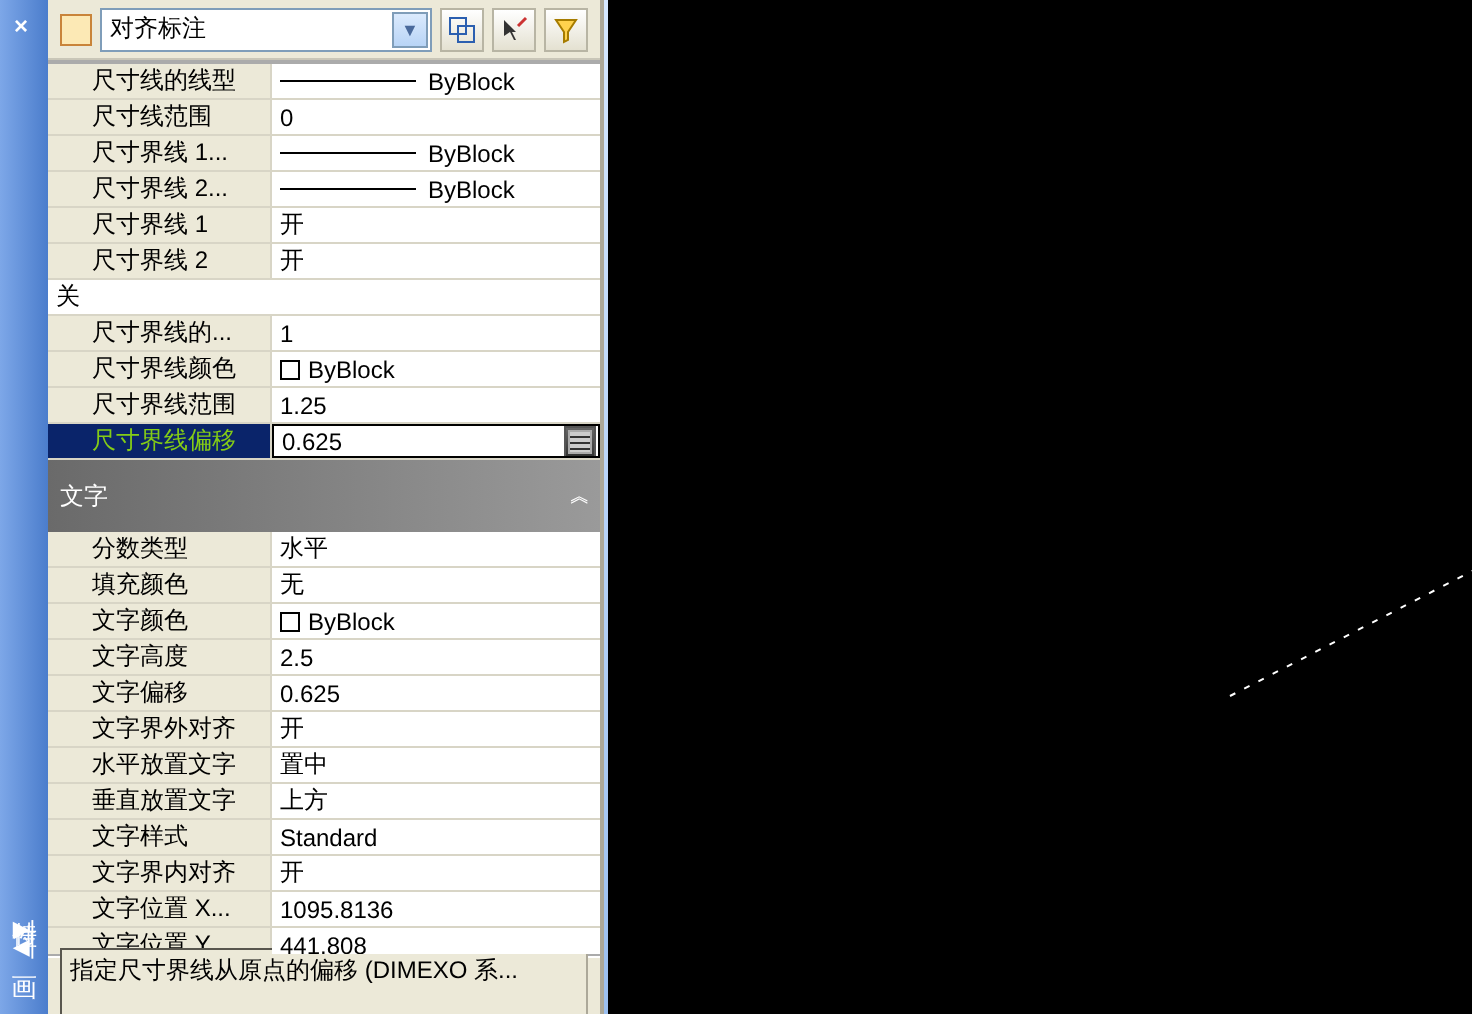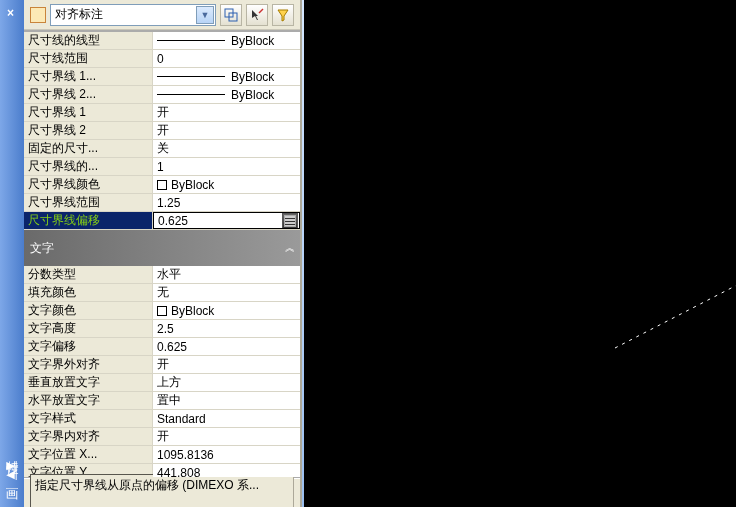--- a/index.html
+++ b/index.html
@@ -14,21 +14,21 @@
 .toolbar .icon-btn{width:16px;height:16px;background:#fce9b5;border:1px solid #c9843a;display:inline-block}
 .type-select{flex:1;height:22px;border:1px solid #7f9db9;background:#fff;display:flex;align-items:center;padding:0 4px;position:relative}
 .type-select .dd{position:absolute;right:1px;top:1px;width:18px;height:18px;background:linear-gradient(#dbeafd,#b8d4f6);border:1px solid #7f9db9;display:flex;align-items:center;justify-content:center;font-size:9px;color:#4a6a9c}
 .tb-icon{width:22px;height:22px;border:1px solid #b8b5a4;background:linear-gradient(#fff,#e4e1d1);display:flex;align-items:center;justify-content:center}
 .tb-icon svg{width:14px;height:14px}
 .grid-wrap{flex:1;overflow-y:auto;overflow-x:hidden;border-top:2px inset #fff}
 .grid-wrap::-webkit-scrollbar{width:17px;background:#ece9d8}
 .grid-wrap::-webkit-scrollbar-thumb{background:linear-gradient(to right,#f3f2ea,#d4d0c0);border:1px solid #9e9a88}
 .grid-wrap::-webkit-scrollbar-button{height:17px;background:linear-gradient(#f3f2ea,#d4d0c0);border:1px solid #9e9a88}
 .row{display:flex;height:18px;border-bottom:1px solid #d8d5c6}
-.row .lbl{width:129px;padding-left:4px;background:#ece9d8;border-right:1px solid #d8d5c6;display:flex;align-items:center;white-space:nowrap;overflow:hidden}
+.row .lbl{width:112px;padding-left:22px;background:#ece9d8;border-right:1px solid #d8d5c6;display:flex;align-items:center;white-space:nowrap;overflow:hidden}
 .row .val{flex:1;background:#fff;display:flex;align-items:center;padding:0 4px;overflow:hidden;white-space:nowrap;position:relative}
 .row.sel .lbl{background:#0a246a;color:#84cc16}
 .row.sel .val{border:1px solid #000}
 .section-hdr{height:36px;background:linear-gradient(to right,#6a6a6a,#9a9a9a);color:#fff;display:flex;align-items:center;padding:0 6px;position:relative}
 .section-hdr .chev{position:absolute;right:8px;font-size:10px;letter-spacing:-3px}
 .line-byblock{display:flex;align-items:center;gap:6px;width:100%}
 .line-byblock .ln{flex:0 0 68px;height:1px;background:#000}
 .swatch{width:10px;height:10px;border:1px solid #000;background:#fff;margin-right:4px}
 .calc-btn{position:absolute;right:1px;top:0;width:16px;height:16px;background:linear-gradient(#666,#333);border:1px solid #555;display:flex;align-items:center;justify-content:center}
 .calc-btn::before{content:"";width:10px;height:10px;background:repeating-linear-gradient(#ccc 0 2px,#333 2px 3px);border:1px solid #aaa}
@@ -109,21 +109,20 @@
         </div>
         <div class="row">
           <div class="lbl">尺寸界线 1</div>
           <div class="val">开</div>
         </div>
         <div class="row">
           <div class="lbl">尺寸界线 2</div>
           <div class="val">开</div>
         </div>
         <div class="row">
-          <div class="lbl">固定的尺寸...</div>
           <div class="val">关</div>
         </div>
         <div class="row">
           <div class="lbl">尺寸界线的...</div>
           <div class="val">1</div>
         </div>
         <div class="row">
           <div class="lbl">尺寸界线颜色</div>
           <div class="val"><span class="swatch"></span>ByBlock</div>
         </div>
@@ -159,26 +158,26 @@
         </div>
         <div class="row">
           <div class="lbl">文字偏移</div>
           <div class="val">0.625</div>
         </div>
         <div class="row">
           <div class="lbl">文字界外对齐</div>
           <div class="val">开</div>
         </div>
         <div class="row">
+          <div class="lbl">水平放置文字</div>
+          <div class="val">置中</div>
+        </div>
+        <div class="row">
           <div class="lbl">垂直放置文字</div>
           <div class="val">上方</div>
-        </div>
-        <div class="row">
-          <div class="lbl">水平放置文字</div>
-          <div class="val">置中</div>
         </div>
         <div class="row">
           <div class="lbl">文字样式</div>
           <div class="val">Standard</div>
         </div>
         <div class="row">
           <div class="lbl">文字界内对齐</div>
           <div class="val">开</div>
         </div>
         <div class="row">

